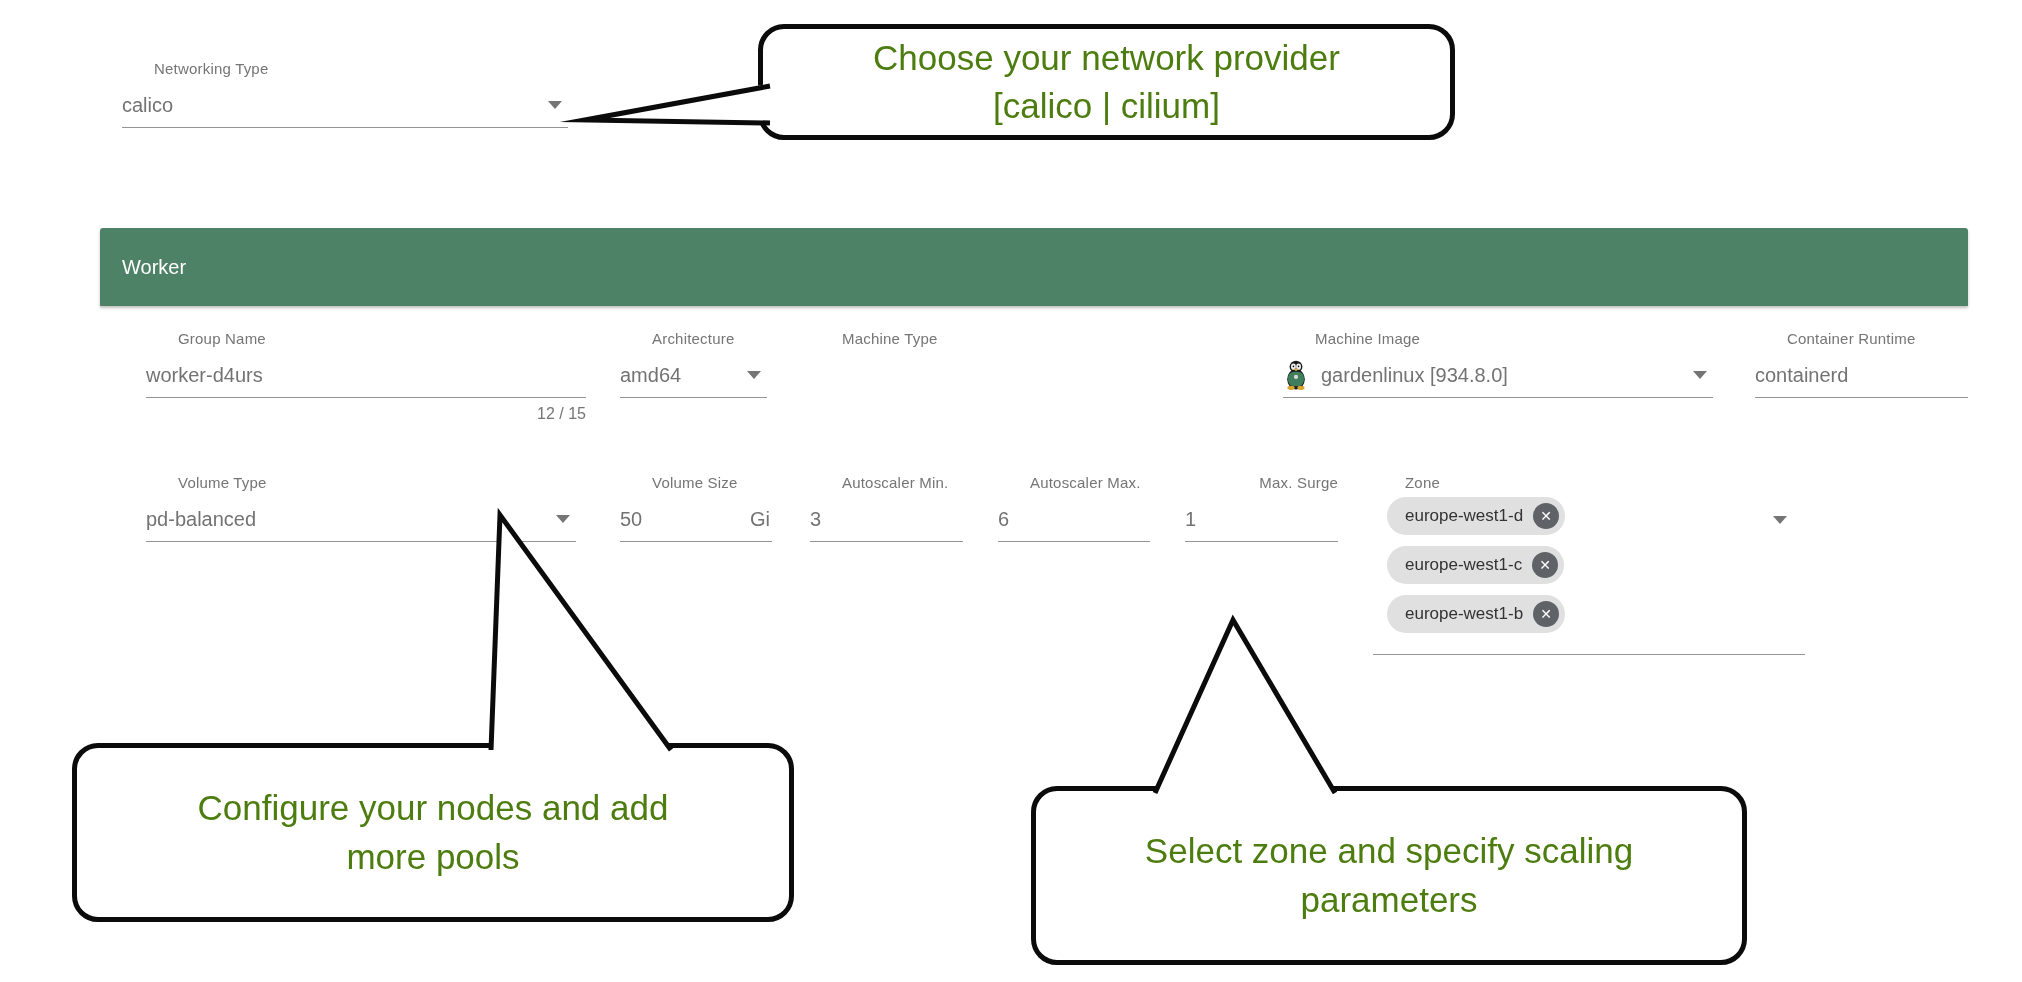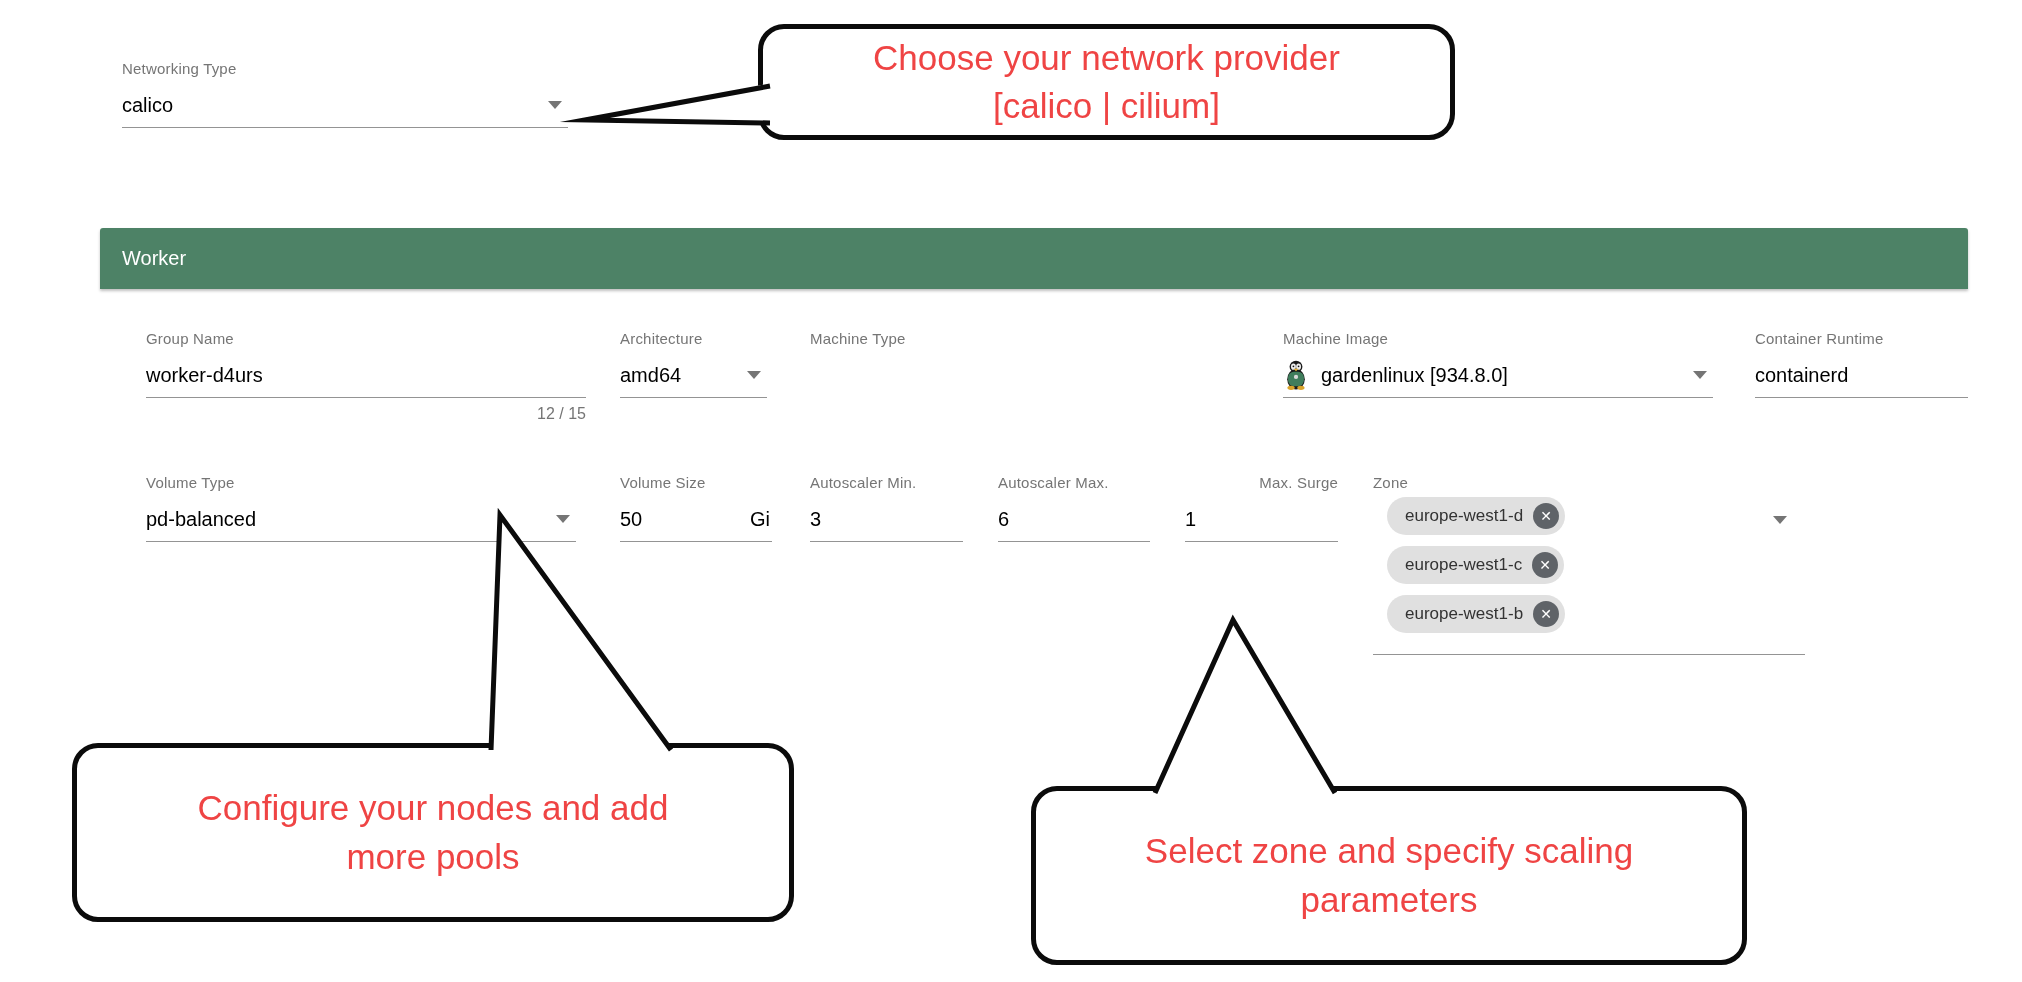--- a/index.html
+++ b/index.html
@@ -2,31 +2,31 @@
 <html><head>
 <meta charset="utf-8">
 <style>
   * { margin:0; padding:0; box-sizing:border-box; }
   html,body { background:#ffffff; }
   body { font-family:"Liberation Sans","DejaVu Sans",sans-serif; }
   .screen { position:relative; width:2022px; height:982px; background:#fff; overflow:hidden; }
 
   
   .field { position:absolute; }
-  .flabel { font-size:15px; color:#757575; margin-bottom:6px; letter-spacing:.2px; }
+  .flabel { font-size:15px; color:#757575; margin-bottom:6px; letter-spacing:.2px;margin-left:32px; }
   .control { display:flex; align-items:center; height:45px; border-bottom:1.5px solid #949494;
-             font-size:20px; color:#000000; }
+             font-size:20px; color:#737373; }
   .control .val { white-space:nowrap; }
   .arrow { width:0; height:0; border-left:7px solid transparent; border-right:7px solid transparent;
            border-top:8px solid #757575; margin-left:auto; margin-right:6px; }
   .counter { font-size:16px; color:#757575; text-align:right; margin-top:7px; }
   .suffix { margin-left:auto; margin-right:2px; }
 
   
-  .worker-header { position:absolute; left:100px; top:228px; width:1868px; height:61px;
+  .worker-header { position:absolute; left:100px; top:228px; width:1868px; height:78px;
                    background:#4d8266; color:#ffffff; font-size:20px; display:flex; align-items:center;
                    padding-left:22px; border-radius:3px 3px 0 0;
                    box-shadow:0 2px 3px rgba(0,0,0,.25); }
 
   
   .mi-icon { width:26px; height:30px; margin-right:12px; flex:0 0 auto; }
 
   
   .zone-field { position:absolute; }
   .chips-wrap { border-bottom:1.5px solid #949494; padding-bottom:8px; width:100%; position:relative; }
@@ -34,21 +34,21 @@
           padding:0 6px 0 18px; width:fit-content; margin-bottom:11px; font-size:17px; color:#333; margin-left:14px;}
   .chip:last-child { margin-bottom:13px; }
   .chip-x { width:26px; height:26px; border-radius:50%; background:#5f6368; color:#fff;
             display:flex; align-items:center; justify-content:center; font-size:14px; margin-left:10px;
             cursor:pointer; }
   .zone-arrow { position:absolute; right:12px; top:42px; }
 
   
   .bubble { position:absolute; background:#fff; border:5px solid #0b0b0b; border-radius:26px;
             display:flex; flex-direction:column; align-items:center; justify-content:center;
-            text-align:center; font-size:35px; color:#ef4444; line-height:1.38; z-index:2; }
+            text-align:center; font-size:35px; color:#4d7c0f; line-height:1.38; z-index:2; }
   .tails { position:absolute; left:0; top:0; z-index:3; pointer-events:none; }
 </style>
 </head>
 <body>
 
 <div class="screen">
 
   <div class="field" style="left:122px; top:60px; width:446px;">
     <div class="flabel">Networking Type</div>
     <div class="control">

